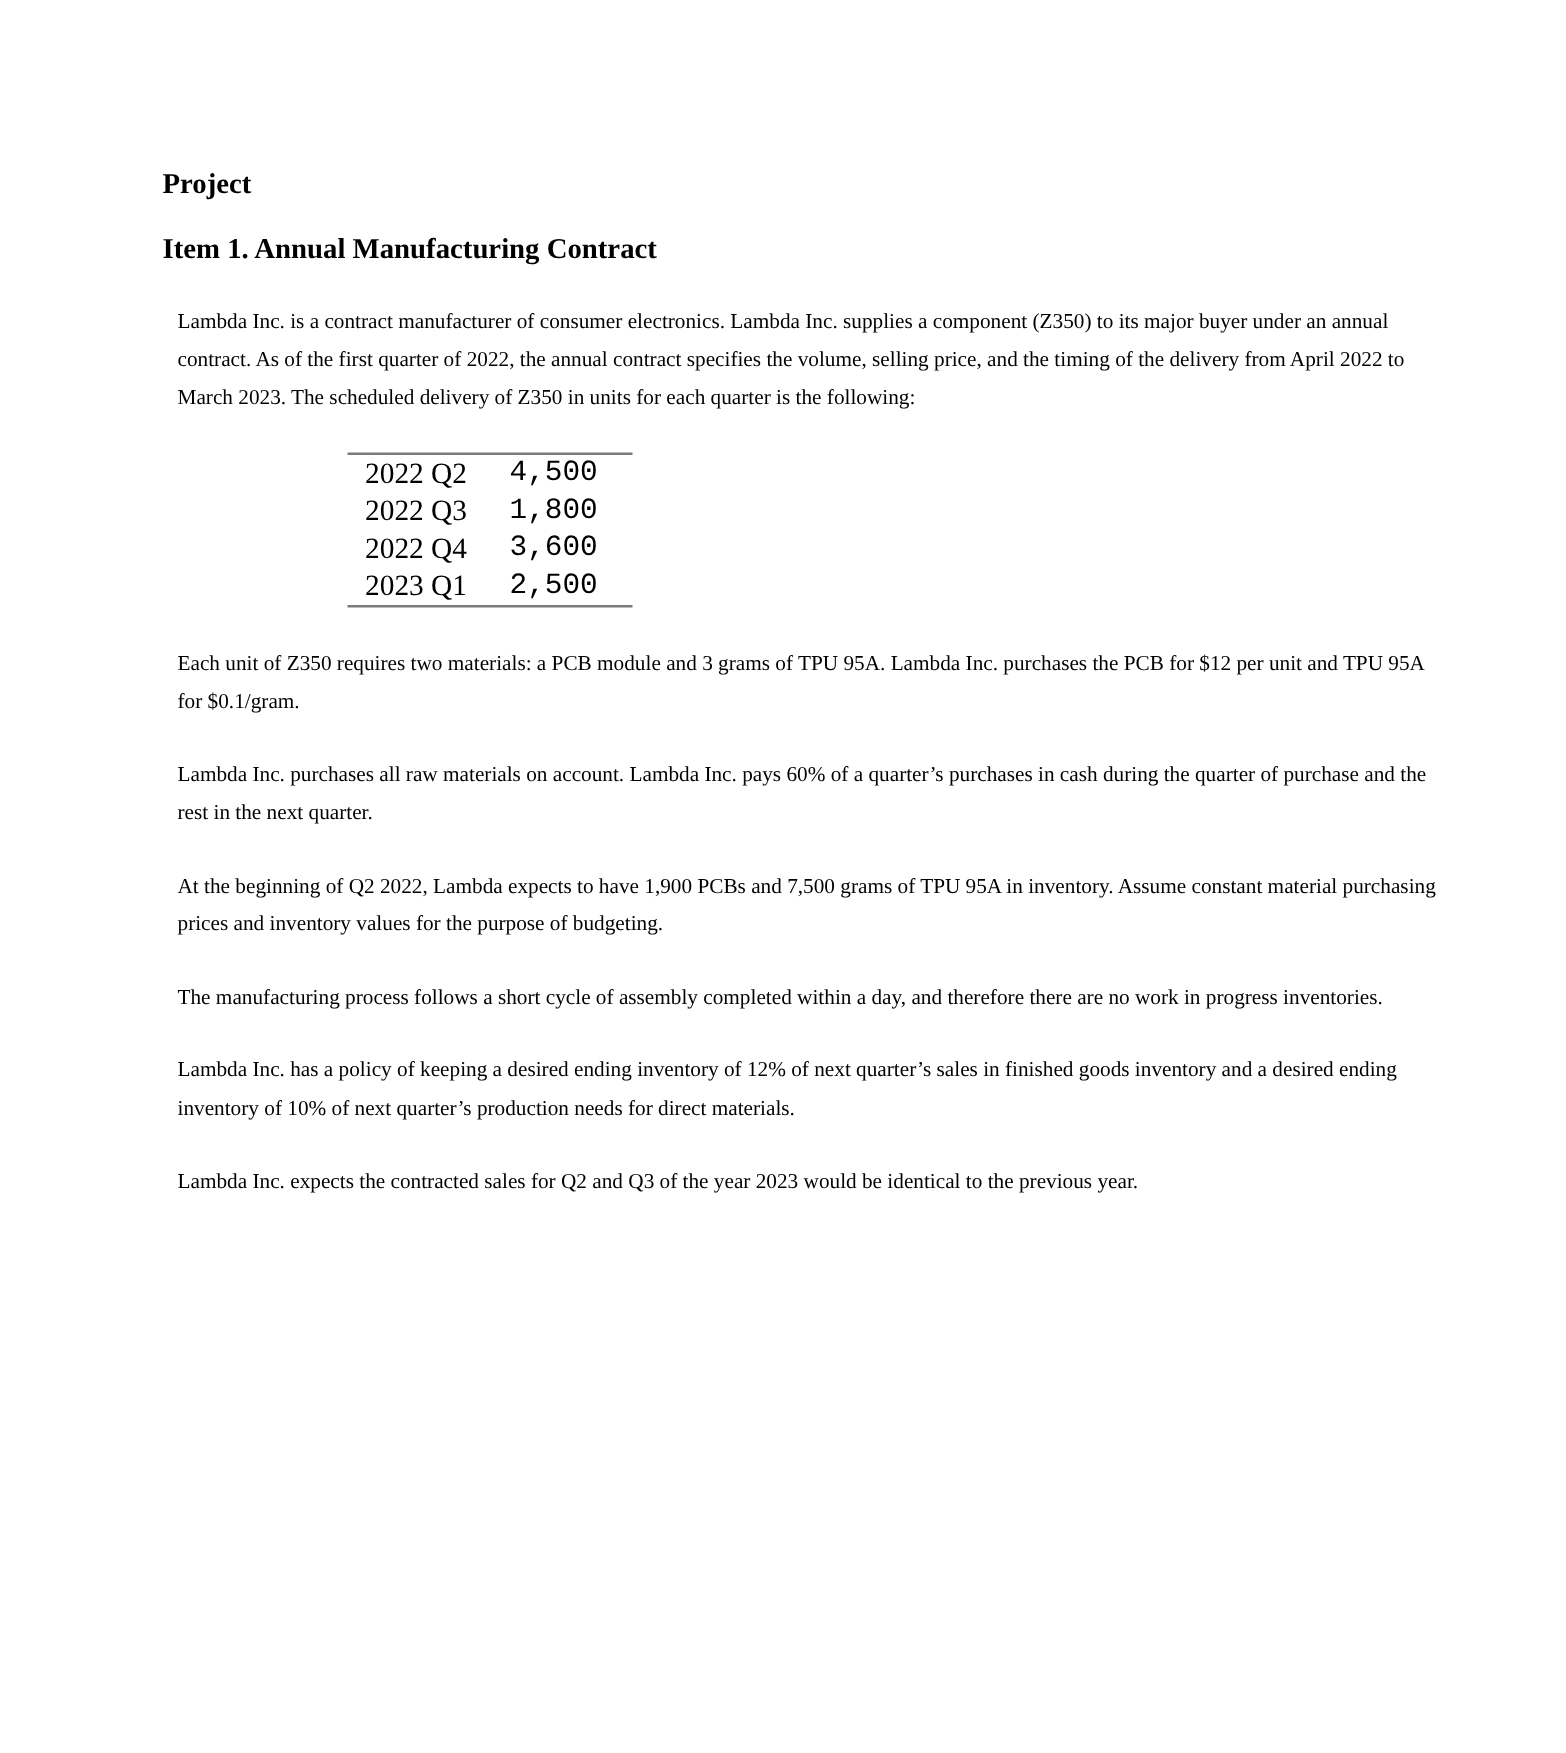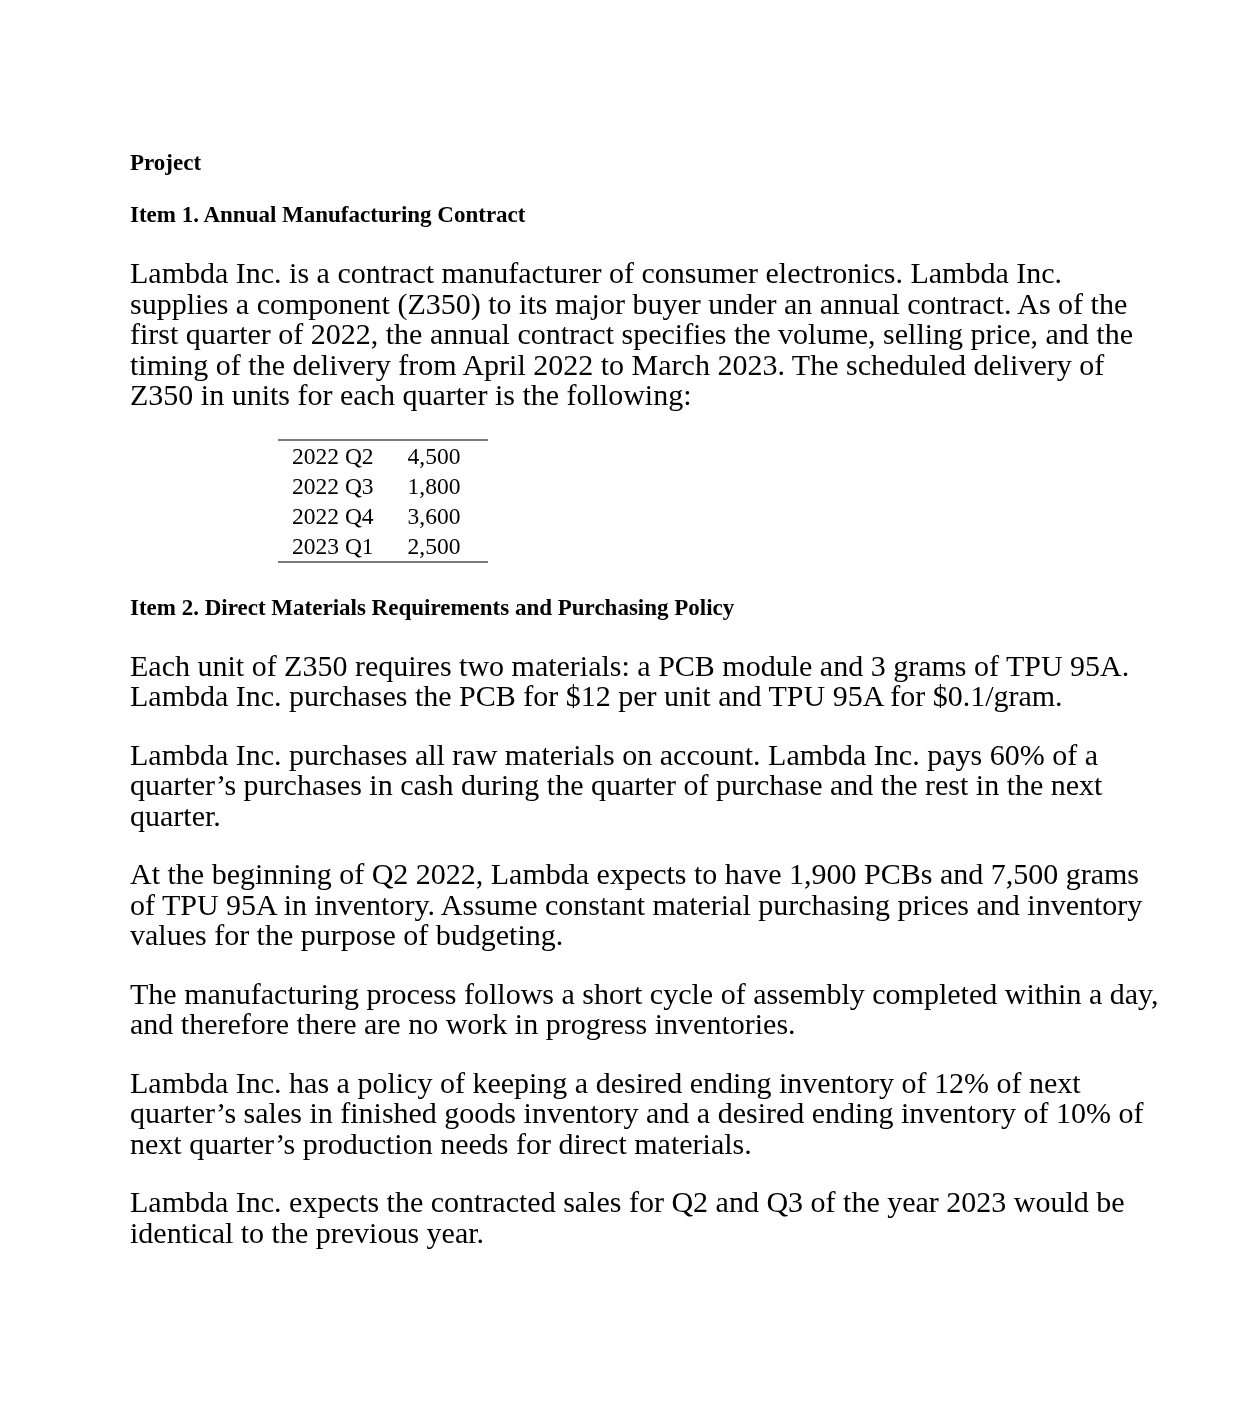--- a/index.html
+++ b/index.html
@@ -18,32 +18,32 @@
   .page {
     position: absolute;
     left: 130px;
     top: 132px;
     width: 1030px;
   }
   .doc-title {
     font-size: 23px;
     font-weight: bold;
     line-height: 30px;
-    margin: 16px 0 22px 0;
+    margin: 0 0 22px 0;
   }
   .section-heading {
     font-size: 23px;
     font-weight: bold;
     line-height: 30px;
     margin: 0 0 28px 0;
   }
   .para {
-    font-size: 30px;
+    font-size: 17px;
     line-height: 30.5px;
-    margin: 0 0 28px 0;
+    margin: 0 0 28px 12px;
     text-align: left;
   }
 
   
   .schedule-wrap {
     margin: 0 0 30px 0;
     padding-left: 148px;
   }
   table.schedule {
     border-collapse: collapse;
@@ -66,20 +66,21 @@
   }
   table.schedule td.period {
     text-align: center;
     padding: 0 34px 0 14px;
     white-space: nowrap;
   }
   table.schedule td.units {
     text-align: center;
     padding: 0 28px 0 0;
     white-space: nowrap;
+    font-family: Liberation Mono, monospace;
   }
   table.schedule tbody tr.data td {
     height: 30px;
   }
   table.schedule tbody tr.data:first-child td {
     padding-top: 4px;
   }
   table.schedule tbody tr.data:last-child td {
     padding-bottom: 3px;
   }
@@ -120,21 +121,20 @@
         </tr>
         <tr class="rule-bottom">
           <td></td>
           <td></td>
         </tr>
       </tbody>
     </table>
   </div>
 
 
-  <div class="section-heading">Item 2. Direct Materials Requirements and Purchasing Policy</div>
 
   <p class="para">Each unit of Z350 requires two materials: a PCB module and 3 grams of TPU 95A. Lambda Inc. purchases the PCB for $12 per unit and TPU 95A for $0.1/gram.</p>
 
   <p class="para">Lambda Inc. purchases all raw materials on account. Lambda Inc. pays 60% of a quarter’s purchases in cash during the quarter of purchase and the rest in the next quarter.</p>
 
 
   <p class="para">At the beginning of Q2 2022, Lambda expects to have 1,900 PCBs and 7,500 grams of TPU 95A in inventory. Assume constant material purchasing prices and inventory values for the purpose of budgeting.</p>
 
   <p class="para">The manufacturing process follows a short cycle of assembly completed within a day, and therefore there are no work in progress inventories.</p>
 

